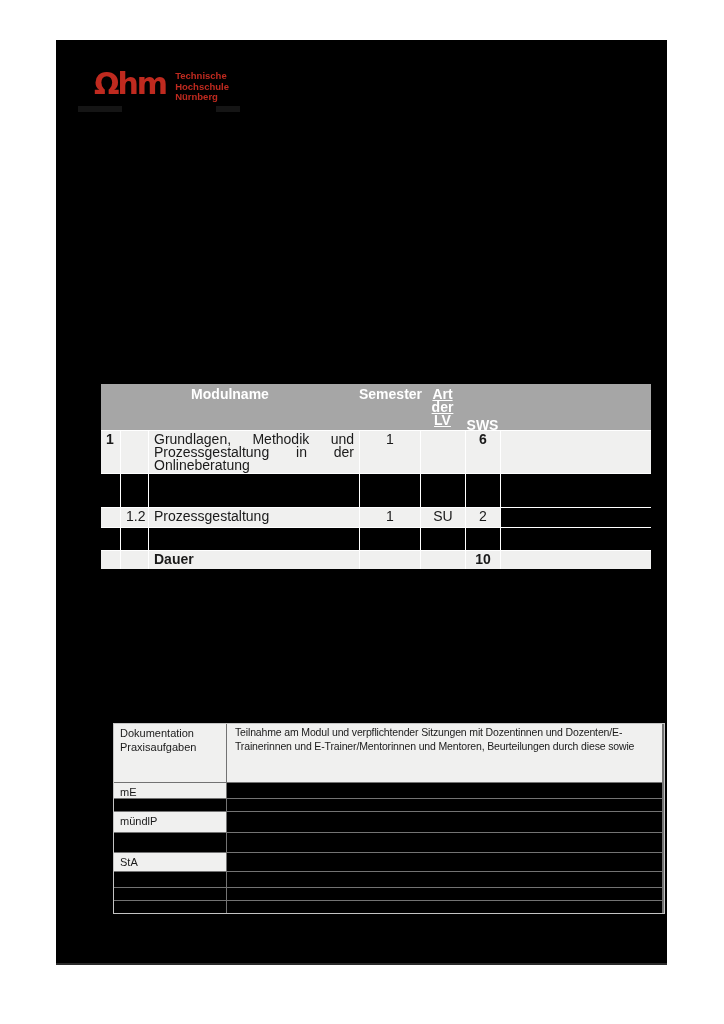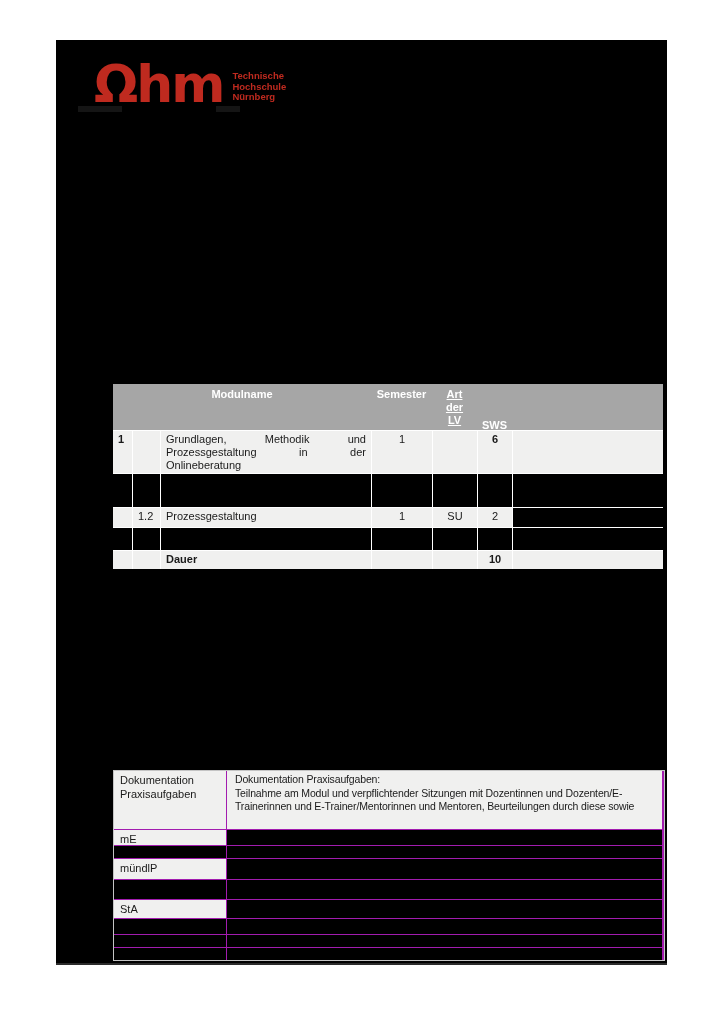--- a/index.html
+++ b/index.html
@@ -8,37 +8,37 @@
     font-family:"Liberation Sans","DejaVu Sans",sans-serif; color:#1a1a1a;
     overflow:hidden;
   }
   .blackout {
     position:absolute; left:56px; top:40px; width:611px; height:923px;
     background:#000000; border-bottom:2px solid #2b2b2b;
   }
   
   .logo { position:absolute; left:38px; top:22px; display:flex; align-items:flex-start; }
   .logo-word {
-    font-family:"DejaVu Sans",sans-serif; font-weight:bold; font-size:52px;
+    font-family:"DejaVu Sans",sans-serif; font-weight:bold; font-size:30px;
     line-height:44px; color:#bf2a1f; letter-spacing:-2px;
   }
   .logo-org {
     margin-left:9px; padding-top:9px; font-size:9.5px; line-height:10.5px;
     color:#bf2a1f; font-weight:bold;
   }
   .remnant { position:absolute; height:6px; background:#151515; }
   .remnant.r1 { left:22px; top:66px; width:44px; }
   .remnant.r2 { left:160px; top:66px; width:24px; }
 
   
   .t1 {
-    position:absolute; left:57px; top:344px; width:550px;
+    position:absolute; left:45px; top:344px; width:550px;
     display:grid; grid-template-columns:19px 27px 210px 60px 44px 34px 150px;
     grid-template-rows:46px 42px 33px 19px 22px 18px; gap:1px; background:#ffffff;
-    font-size:11px; line-height:13px;
+    font-size:14px; line-height:13px;
   }
   .t1h {
     grid-column:1/-1; background:#a6a6a6; display:flex;
     color:#ffffff; font-weight:bold; text-align:center;
   }
   .t1h .hc { padding-top:4px; }
   .hc-modul { width:258px; }
   .hc-sem   { width:61px; }
   .hc-art   { width:45px;text-decoration:underline; }
   .hc-sws   { width:35px; padding-top:18px !important;margin-top:17px; }
@@ -47,22 +47,22 @@
   .dc { background:#000000; }
   .ctr { text-align:center; padding-left:0; padding-right:0; }
   .b { font-weight:bold; }
   .jl { text-align:justify; text-align-last:justify; }
 
   
   .t2 {
     position:absolute; left:57px; top:683px; width:550px;
     display:grid; grid-template-columns:112px 435px;
     grid-template-rows:58px 15px 12px 20px 19px 18px 15px 12px 12px;
-    gap:1px; background:#a21caf; border:1px solid #c4c4c4;
-    font-size:11px; line-height:13.5px;margin-top:47px;
+    gap:1px; background:#737373; border:1px solid #c4c4c4;
+    font-size:11px; line-height:13.5px;
   }
   .t2 .lc { padding:3px 6px; }
   .t2 .content { padding:2px 8px; font-size:10.5px; letter-spacing:-0.15px; }
   .t2 .content div { white-space:nowrap; }
 </style>
 </head>
 <body>
 
 <div class="page">
   <div class="blackout">
@@ -131,21 +131,20 @@
       <div class="lc b">Dauer</div>
       <div class="lc"></div>
       <div class="lc"></div>
       <div class="lc ctr b">10</div>
       <div class="lc"></div>
     </div>
 
     <div class="t2">
       <div class="lc">Dokumentation Praxisaufgaben</div>
       <div class="lc content">
-        <div>Dokumentation Praxisaufgaben:</div>
         <div>Teilnahme am Modul und verpflichtender Sitzungen mit Dozentinnen und Dozenten/E-</div>
         <div>Trainerinnen und E-Trainer/Mentorinnen und Mentoren, Beurteilungen durch diese sowie</div>
       </div>
 
       <div class="lc">mE</div>
       <div class="dc"></div>
 
       <div class="dc"></div>
       <div class="dc"></div>
 

